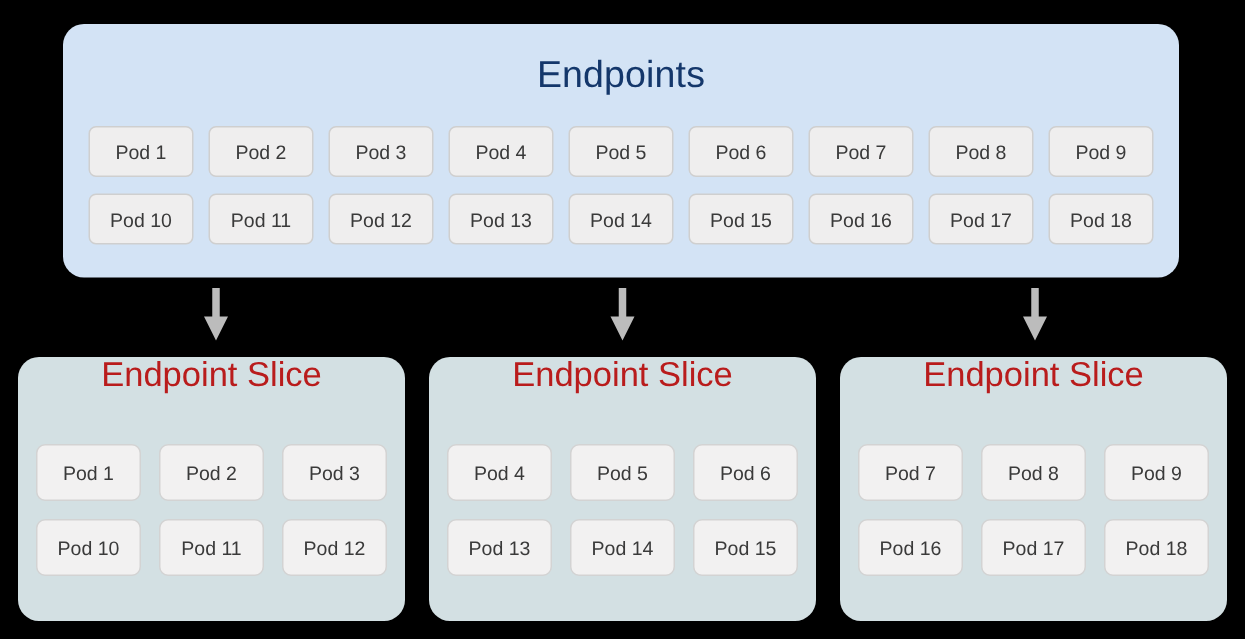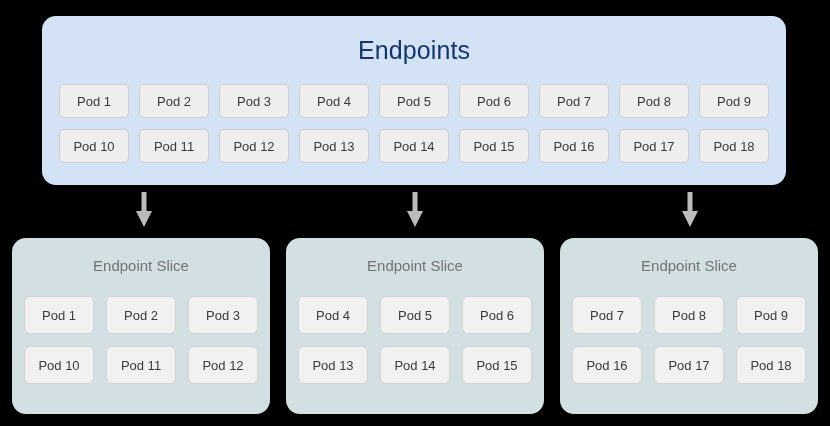--- a/index.html
+++ b/index.html
@@ -95,24 +95,23 @@
     background: #d3e0e3;
     border-radius: 14px;
   }
 
   .slice-1 { left: 12px; }
   .slice-2 { left: 286px; }
   .slice-3 { left: 560px; }
 
   .slice-title {
     text-align: center;
-    color: #737373;
-    font-size: 15px;
-    line-height: 1;
-    padding-top: 20px;
+    color: #b91c1c;
+    font-size: 23px;
+    line-height: 1;
     font-weight: 400;
   }
 
   .slice-rows {
     position: absolute;
     left: 0;
     top: 58px;
     width: 100%;
   }
 

